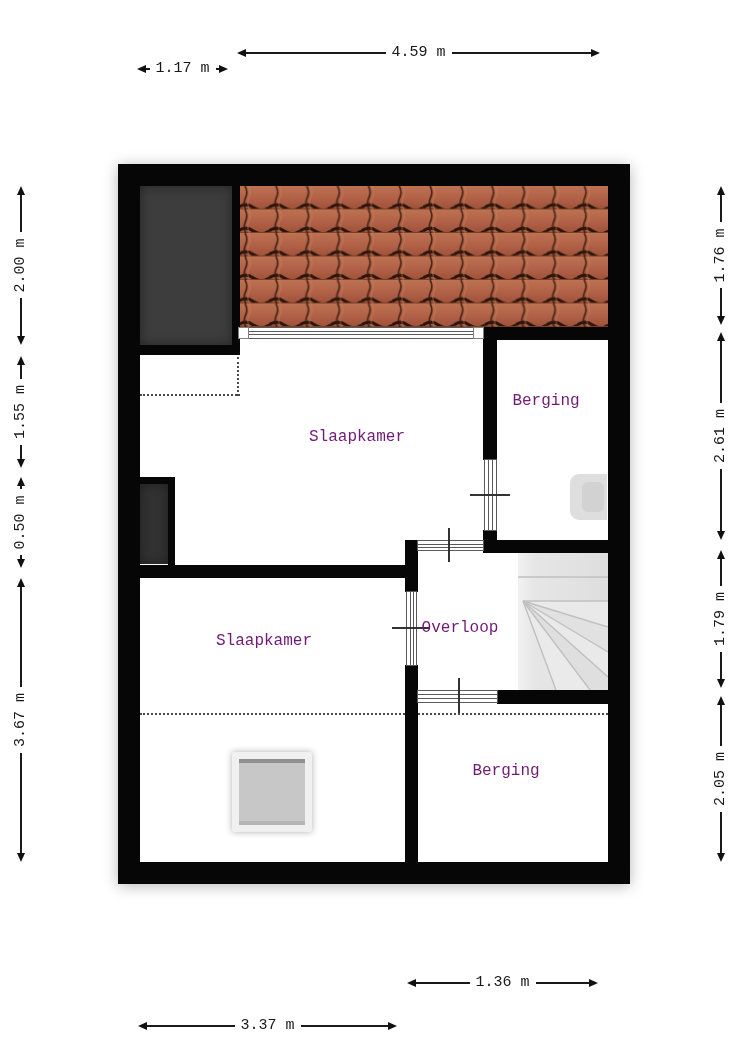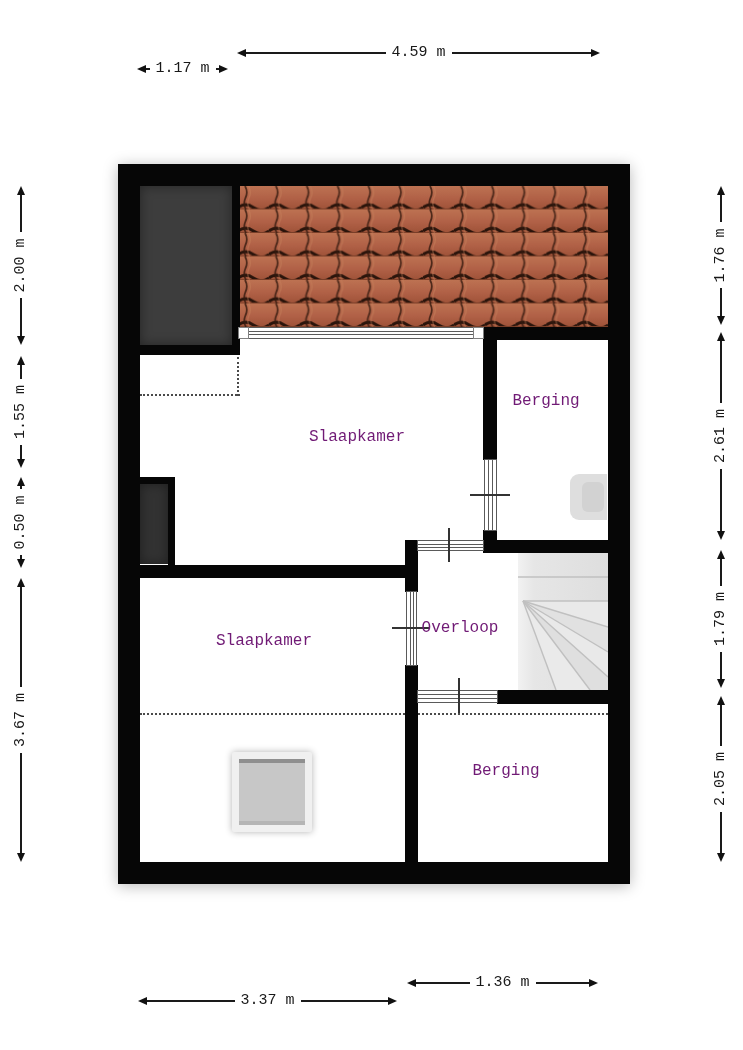--- a/index.html
+++ b/index.html
@@ -52,21 +52,21 @@
       <span class="ah r"></span>
   </div>
   <div class="dim" style="left:237px;top:53px;width:363px">
     <span class="ah l"></span>
       <span class="dline"></span>
     <span class="dlabel">4.59 m</span>
     <span class="dline"></span>
       <span class="ah r"></span>
   </div>
 
-  <div class="dim" style="left:138px;top:1001px;width:259px">
+  <div class="dim" style="left:138px;top:1026px;width:259px">
     <span class="ah l"></span>
       <span class="dline"></span>
     <span class="dlabel">3.37 m</span>
     <span class="dline"></span>
       <span class="ah r"></span>
   </div>
   <div class="dim" style="left:407px;top:983px;width:191px">
     <span class="ah l"></span>
       <span class="dline"></span>
     <span class="dlabel">1.36 m</span>

